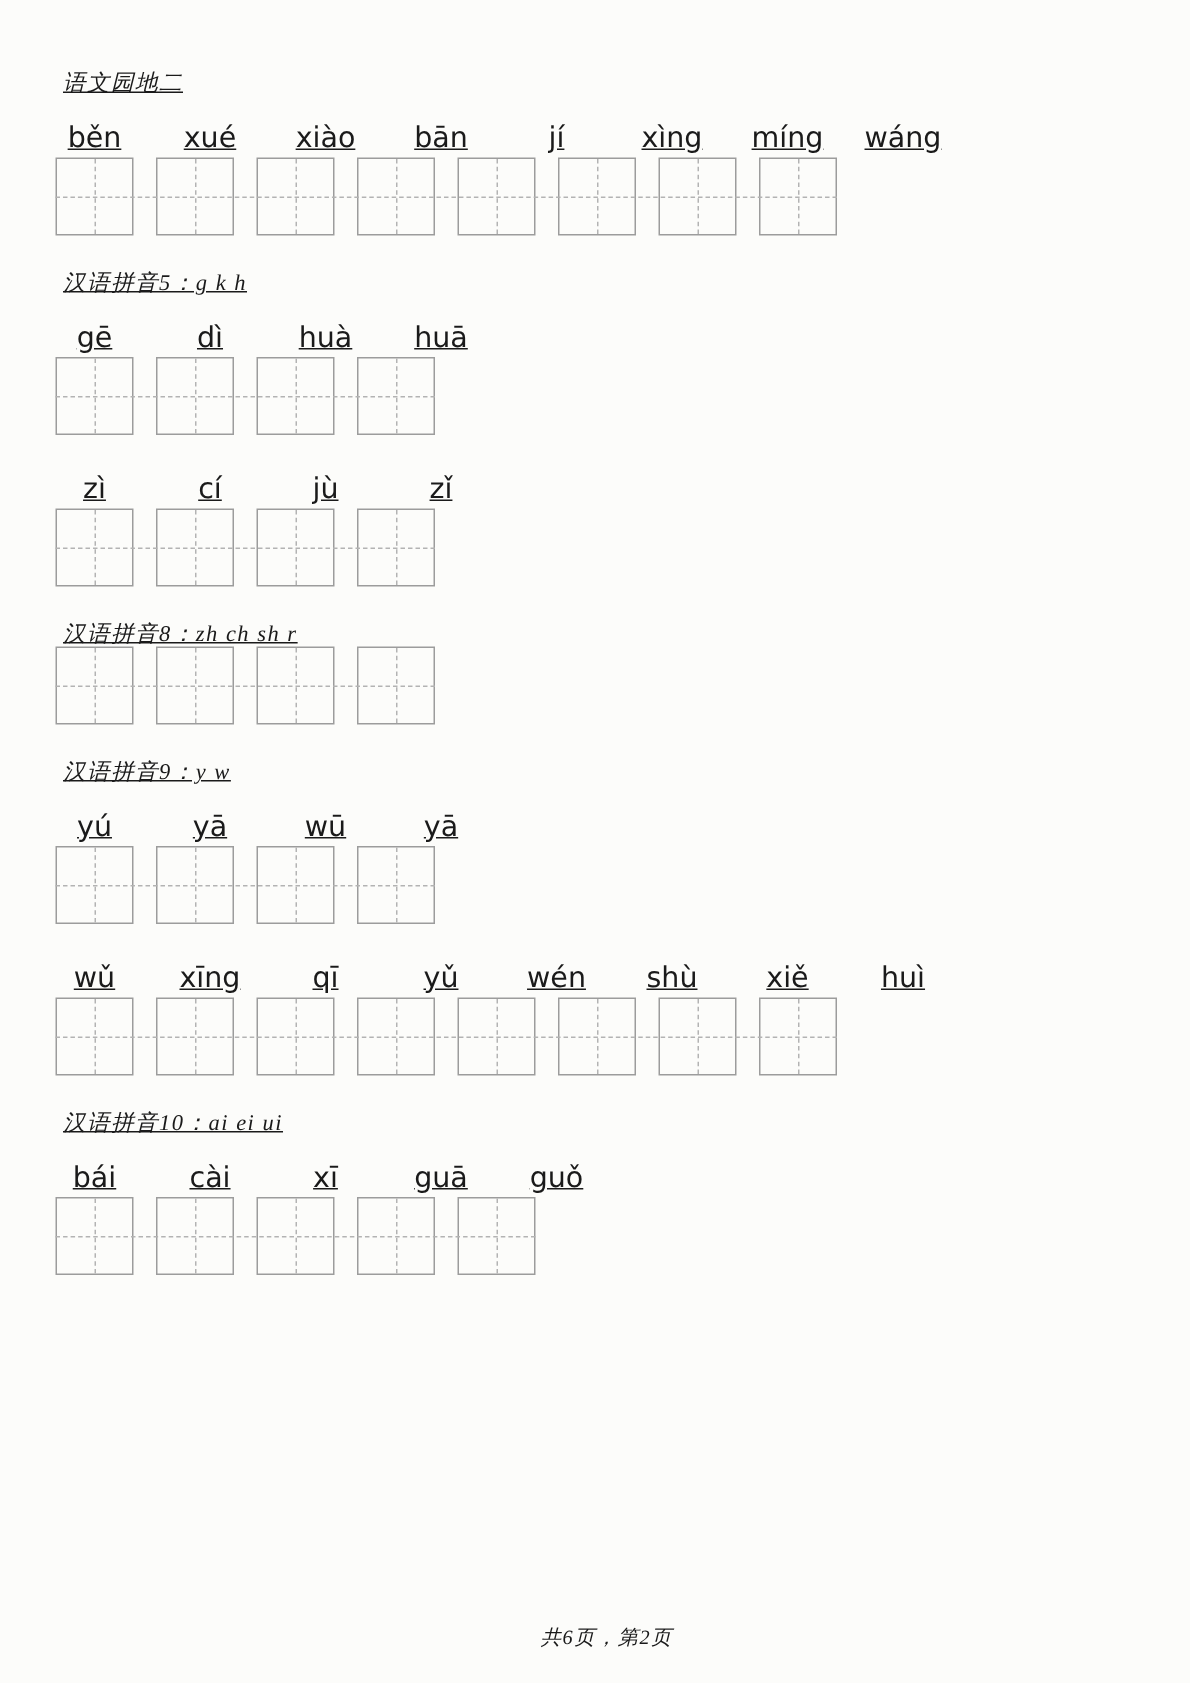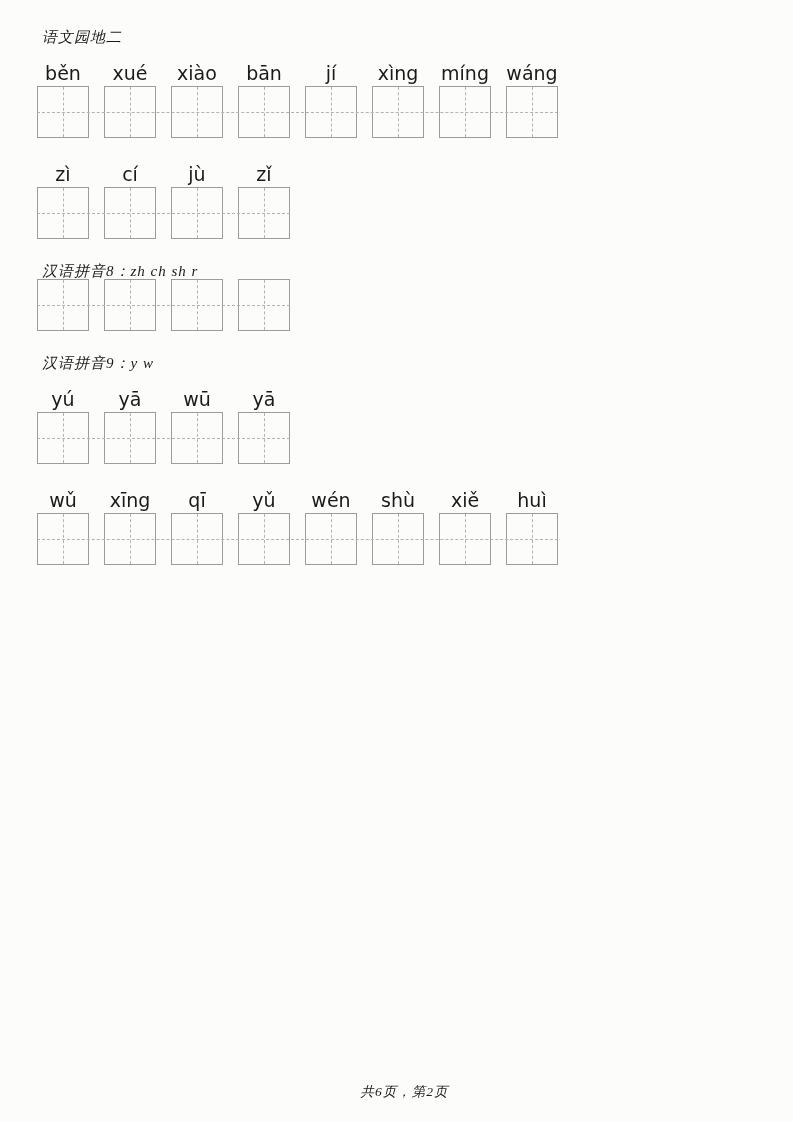--- a/index.html
+++ b/index.html
@@ -14,37 +14,38 @@
     font-family:"Liberation Serif","DejaVu Serif",serif;
   }
   .sheet{
     position:relative;
     width:793px;
     height:1122px;
     background:var(--paper);
     color:var(--ink);
     overflow:hidden;
     box-sizing:border-box;
-    padding:29px 0 0 37px;
+    padding:48px 0 0 37px;
+    text-decoration:underline;
   }
   .section{
     margin-bottom:24px;
   }
   .title{
     margin:0 0 0 5px;
     font-size:15px;
     line-height:16px;
     font-weight:normal;
     font-family:"Liberation Serif","DejaVu Serif",serif;
     font-style:italic;
     letter-spacing:1px;
   }
   .pinyin-row{
     display:flex;
-    gap:15px;
+    gap:25px;
     margin-top:16px;
     height:25px;
   }
   .pinyin{
     display:block;
     width:52px;
     text-align:center;
     font-family:"DejaVu Sans",sans-serif;
     font-size:19px;
     line-height:25px;
@@ -113,20 +114,35 @@
           <div class="tian"></div>
           <div class="tian"></div>
           <div class="tian"></div>
           <div class="tian"></div>
           <div class="tian"></div>
           <div class="tian"></div>
           <div class="tian"></div>
         </div>
   </section>
 
+  <section class="section">
+    <h2 class="title">汉语拼音5：g k h</h2>
+    <div class="pinyin-row">
+          <span class="pinyin">gē</span>
+          <span class="pinyin">dì</span>
+          <span class="pinyin">huà</span>
+          <span class="pinyin">huā</span>
+        </div>
+    <div class="box-row">
+          <div class="tian"></div>
+          <div class="tian"></div>
+          <div class="tian"></div>
+          <div class="tian"></div>
+        </div>
+  </section>
 
 
   <section class="section">
     <div class="pinyin-row">
           <span class="pinyin">zì</span>
           <span class="pinyin">cí</span>
           <span class="pinyin">jù</span>
           <span class="pinyin">zǐ</span>
         </div>
     <div class="box-row">
@@ -179,15 +195,32 @@
           <div class="tian"></div>
           <div class="tian"></div>
           <div class="tian"></div>
           <div class="tian"></div>
           <div class="tian"></div>
           <div class="tian"></div>
           <div class="tian"></div>
         </div>
   </section>
 
+  <section class="section">
+    <h2 class="title">汉语拼音10：ai ei ui</h2>
+    <div class="pinyin-row">
+          <span class="pinyin">bái</span>
+          <span class="pinyin">cài</span>
+          <span class="pinyin">xī</span>
+          <span class="pinyin">guā</span>
+          <span class="pinyin">guǒ</span>
+        </div>
+    <div class="box-row">
+          <div class="tian"></div>
+          <div class="tian"></div>
+          <div class="tian"></div>
+          <div class="tian"></div>
+          <div class="tian"></div>
+        </div>
+  </section>
 </main>
   <div class="footer">共6页，第2页</div>
 </div>
 
 </body></html>

